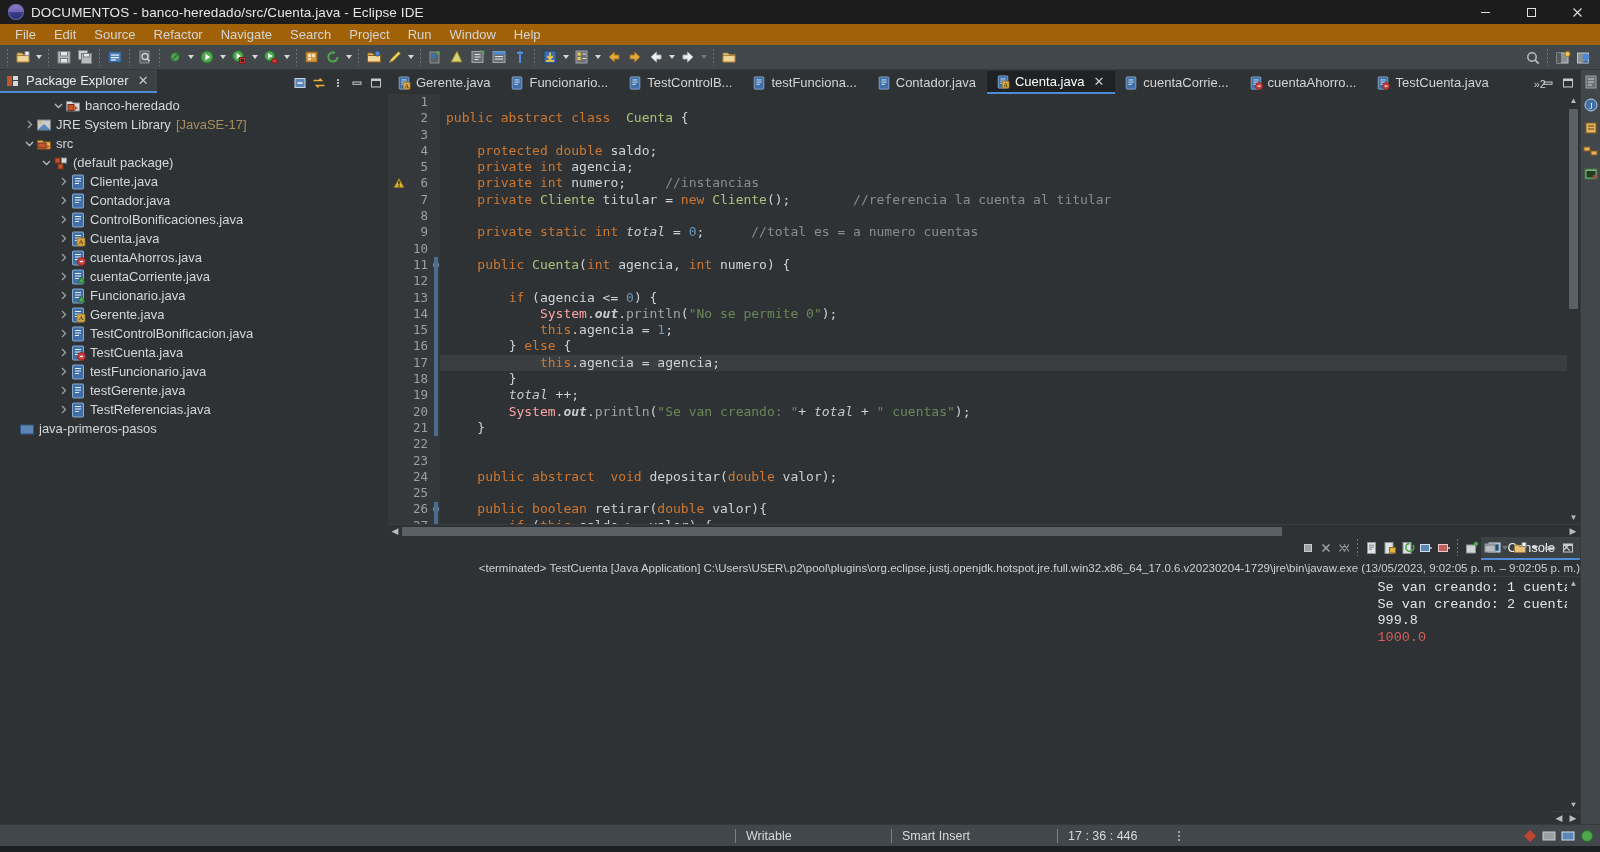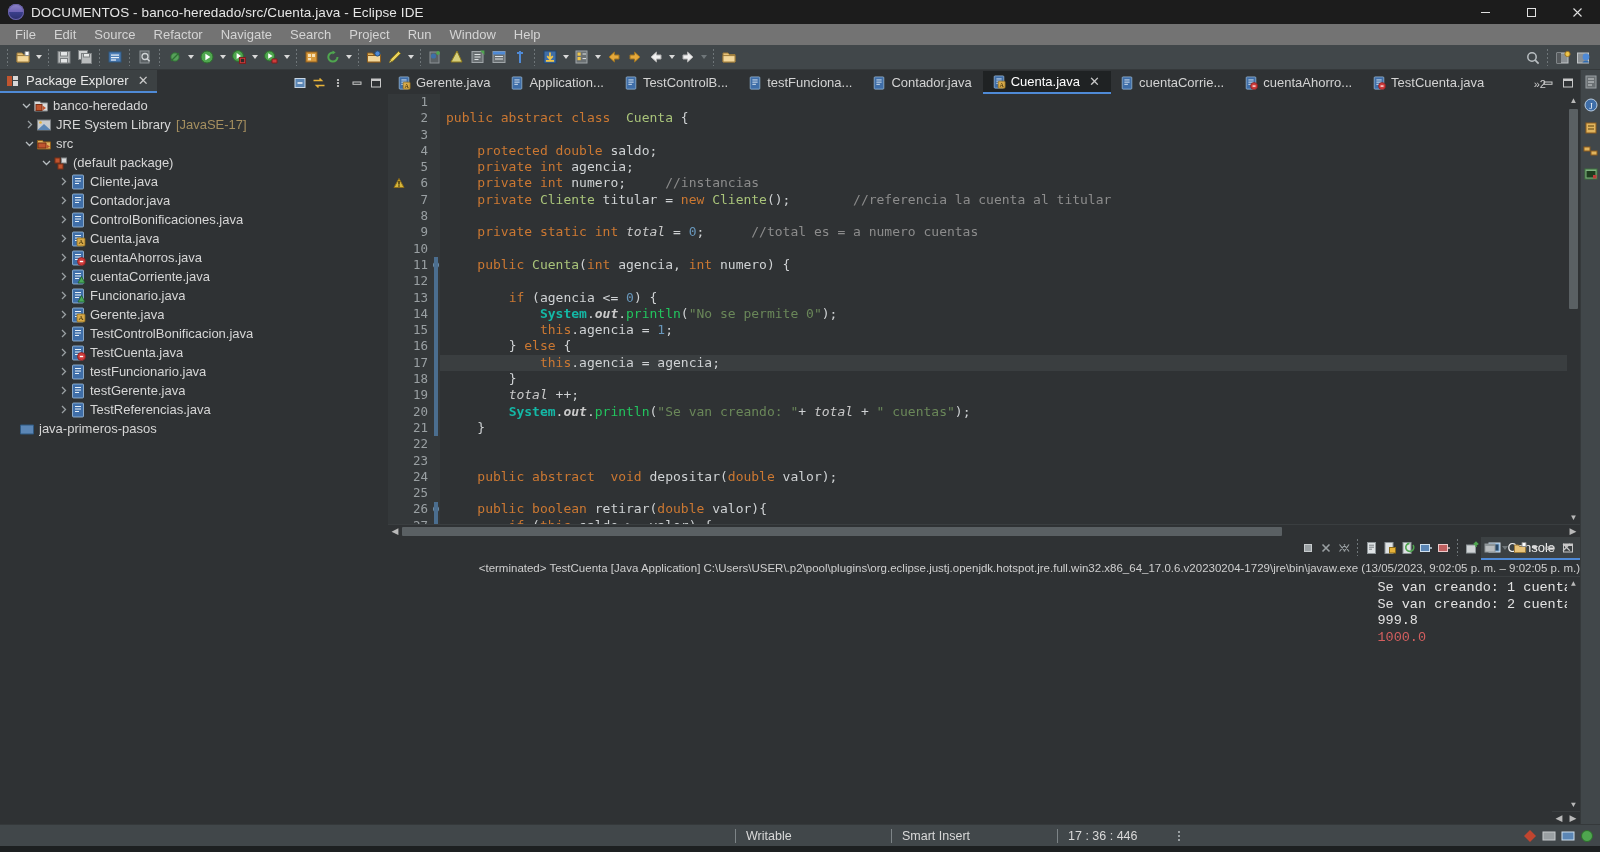--- a/index.html
+++ b/index.html
@@ -27,21 +27,21 @@
   .tb-title { color:#e6e6e6; font-size:13.5px; letter-spacing:.1px; }
   .winbtns { position:absolute; right:0; top:0; height:24px; display:flex; }
   .winbtn {
     width:46px; height:24px; display:flex; align-items:center; justify-content:center;
     color:#d8d8d8; font-size:12px;
   }
   .winbtn svg { display:block; }
 
   
   .menubar {
-    height:21px; flex:0 0 21px; background:#737373; display:flex; align-items:center;
+    height:21px; flex:0 0 21px; background:#a16207; display:flex; align-items:center;
     padding-left:6px; gap:0px;
   }
   .menu-item {
     padding:2px 9px; color:#d4d4d4; font-size:13px; line-height:15px;
   }
 
   
   .toolbar {
     height:25px; flex:0 0 25px; background:#41474a; display:flex; align-items:center;
     padding-left:3px; position:relative;
@@ -104,28 +104,28 @@
   .code {
     flex:1 1 auto; background:#2f3234; overflow:hidden; position:relative;
     font-family:"DejaVu Sans Mono", monospace; font-size:13px; white-space:pre;
   }
   .ln { height:16.3px; line-height:16.3px; }
   .code .ln { padding-left:6px; }
   .gutter-num .ln { padding-right:3px; }
   .hl-line { background:#3a3e40; }
 
   .tok-kw { color:#cc7832; }
-  .tok-type { color:#14b8a6;font-weight:bold; }
+  .tok-type { color:#fca5a5; }
   .tok-cls { color:#a9c47a; }
   .tok-str { color:#6a8759; }
   .tok-num { color:#6897bb; }
   .tok-cmt { color:#8c8c8c; }
   .tok-static { color:#c9c9c9; font-style:italic; }
   .tok-plain { color:#cfd2d4; }
-  .tok-meth { color:#22c55e;text-align:center; }
+  .tok-meth { color:#a3a3a3;text-align:center; }
   .tok-bold { font-weight:bold; }
 
   .vscroll-out {
     width:13px; flex:0 0 13px; background:#2f3234; position:relative;
   }
   .vscroll-thumb { position:absolute; left:2px; width:9px; background:#5a6063; border-radius:1px; }
   .scroll-arrow { position:absolute; left:0; width:13px; height:13px; display:flex; align-items:center; justify-content:center; color:#b9b9b9; font-size:8px;}
   .hscroll {
     height:13px; flex:0 0 13px; background:#2f3234; position:relative; display:flex; align-items:center;
     border-top:1px solid #3a3e40;
@@ -469,21 +469,21 @@
           </div>
           <div class="mini-ic">
             <svg width="14" height="14" viewBox="0 0 14 14">
                 <rect x="2.5" y="3" width="9" height="8" fill="none" stroke="#c8c8c8"></rect>
                 <rect x="2.5" y="3" width="9" height="2" fill="#c8c8c8"></rect>
               </svg>
           </div>
         </div>
       </div>
       <div class="tree">
-          <div class="row" style="padding-left: 20px;">
+          <div class="row" style="padding-left: 12px; margin-left: 40px;">
             <span class="tw">
               <svg width="9" height="9" viewBox="0 0 9 9">
                 <path d="M1 3 L4.5 6.5 L8 3" fill="none" stroke="#b8bec1" stroke-width="1.3"></path>
               </svg>
             </span>
             <span class="ic">
               <svg width="16" height="16" viewBox="0 0 16 16">
                 <path d="M1.5 3.5h5.5l1 1.4H14.5V13h-13z" fill="#d8dadb" stroke="#85898b"></path>
                 <rect x="3" y="6.5" width="6" height="6" fill="#c0552f" stroke="#7a2f16"></rect>
                 <path d="M9.5 7.5 l3.5 2.5 -3.5 2.5z" fill="#c0552f"></path>
@@ -756,21 +756,21 @@
               </span>
               <span>Gerente.java</span>
             </div>
             <div class="etab">
               <span>
                 <svg width="14" height="14" viewBox="0 0 16 16">
                   <rect x="2.5" y="1" width="11" height="14" rx="1" fill="#3f6ea8" stroke="#9fc0e0" stroke-width=".8"></rect>
                   <path d="M5 4.5 h6 M5 7 h6 M5 9.5 h4" stroke="#e7f0f8" stroke-width="1"></path>
                 </svg>
               </span>
-              <span>Application...</span>
+              <span>Funcionario...</span>
             </div>
             <div class="etab">
               <span>
                 <svg width="14" height="14" viewBox="0 0 16 16">
                   <rect x="2.5" y="1" width="11" height="14" rx="1" fill="#3f6ea8" stroke="#9fc0e0" stroke-width=".8"></rect>
                   <path d="M5 4.5 h6 M5 7 h6 M5 9.5 h4" stroke="#e7f0f8" stroke-width="1"></path>
                 </svg>
               </span>
               <span>TestControlB...</span>
             </div>

